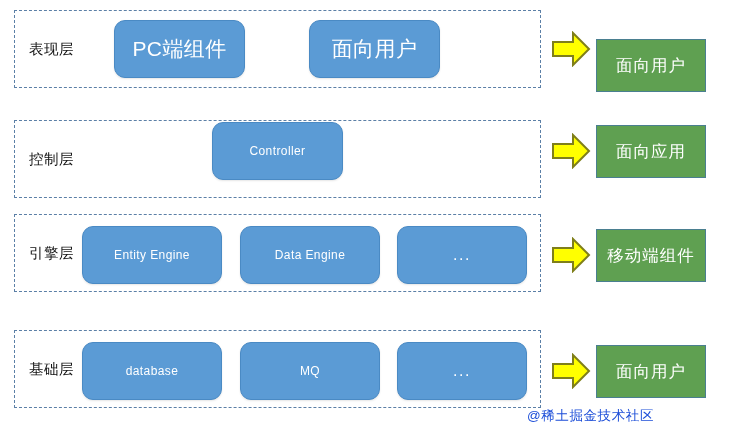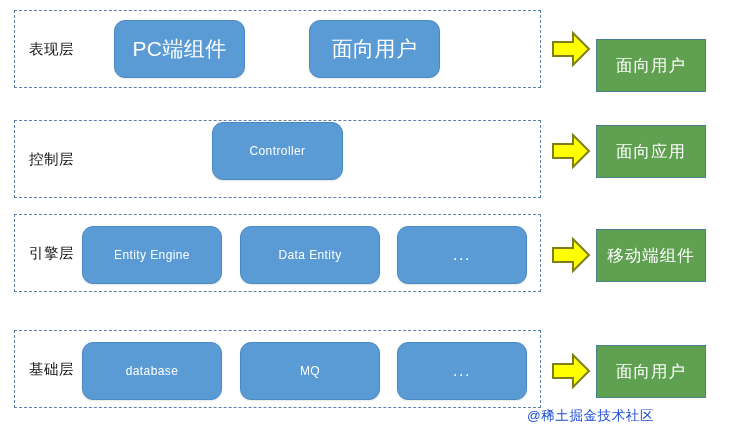--- a/index.html
+++ b/index.html
@@ -124,21 +124,21 @@
     <svg width="40" height="36" viewBox="0 0 40 36" aria-hidden="true">
       <polygon points="2,11 22,11 22,2 38,18 22,34 22,25 2,25" fill="#FFFF00" stroke="#7F7F1A" stroke-width="2" stroke-linejoin="miter"></polygon>
     </svg>
   </div>
   <div class="target-box" style="left:596px; top:125px; width:110px; height:53px;">面向应用</div>
 
   <div class="layer-row" style="left:14px; top:214px; width:527px; height:78px;">
     <div class="layer-label">引擎层</div>
   </div>
   <div class="comp-box" style="left:82px; top:226px; width:140px; height:58px;">Entity Engine</div>
-  <div class="comp-box" style="left:240px; top:226px; width:140px; height:58px;">Data Entity</div>
+  <div class="comp-box" style="left:240px; top:226px; width:140px; height:58px;">Data Engine</div>
   <div class="comp-box ellipsis" style="left:397px; top:226px; width:130px; height:58px;">...</div>
   <div class="arrow-wrap" style="left:551px; top:237px;">
     <svg width="40" height="36" viewBox="0 0 40 36" aria-hidden="true">
       <polygon points="2,11 22,11 22,2 38,18 22,34 22,25 2,25" fill="#FFFF00" stroke="#7F7F1A" stroke-width="2" stroke-linejoin="miter"></polygon>
     </svg>
   </div>
   <div class="target-box" style="left:596px; top:229px; width:110px; height:53px;">移动端组件</div>
 
   <div class="layer-row" style="left:14px; top:330px; width:527px; height:78px;">
     <div class="layer-label">基础层</div>

